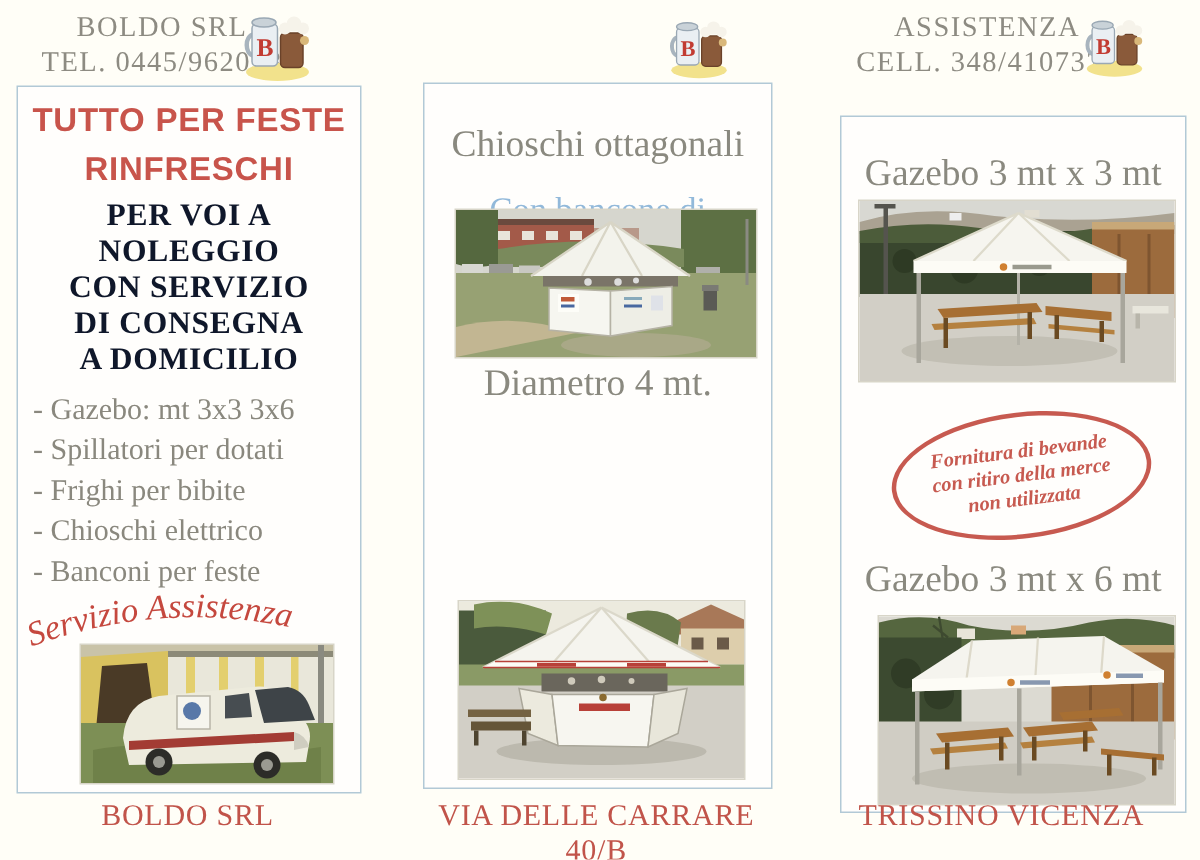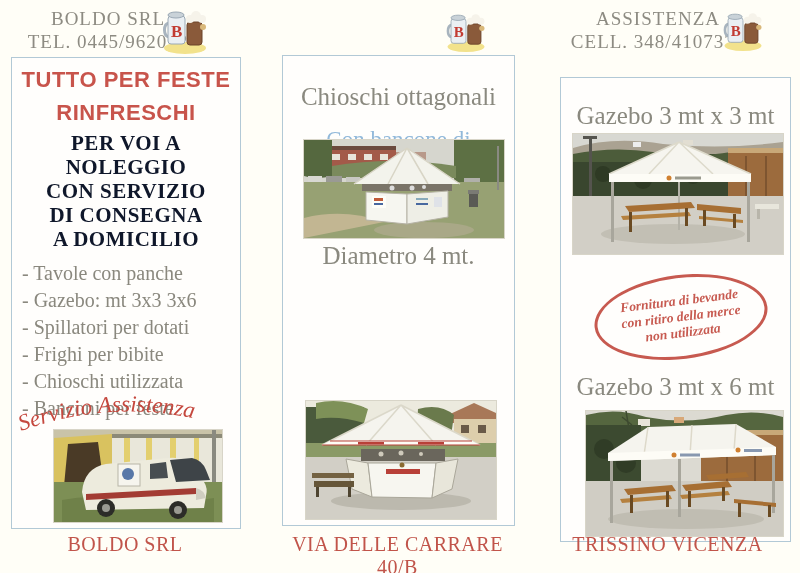--- a/index.html
+++ b/index.html
@@ -82,25 +82,24 @@
     <div>RINFRESCHI</div>
   </div>
   <div class="promo-blue center" style="padding-top:2px;">
     <div>PER VOI A</div>
     <div>NOLEGGIO</div>
     <div>CON SERVIZIO</div>
     <div>DI CONSEGNA</div>
     <div>A DOMICILIO</div>
   </div>
   <div class="rental-list" style="padding-top:9px;">
-    <div>- Tavole con panche</div>
     <div>- Gazebo: mt 3x3 3x6</div>
     <div>- Spillatori per dotati</div>
     <div>- Frighi per bibite</div>
-    <div>- Chioschi utilizzata</div>
+    <div>- Chioschi elettrico</div>
     <div>- Banconi per feste</div>
   </div>
 
   <svg class="abs" style="left:1px; top:333px;" width="226" height="46" viewBox="0 0 226 46">
     <defs>
         <path id="arcPath" d="M 8 40 Q 113 2 220 38" fill="none"></path>
       </defs>
     <text font-family="Liberation Serif, serif" font-style="italic" font-size="23" fill="#c5483e">
       <textPath href="#arcPath">Servizio Assistenza</textPath>
     </text>

